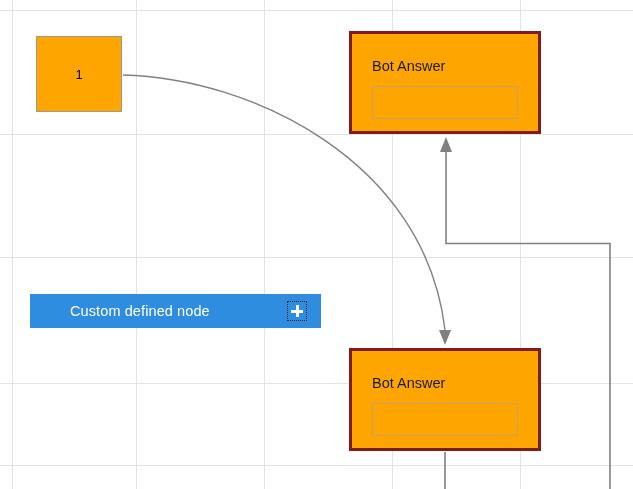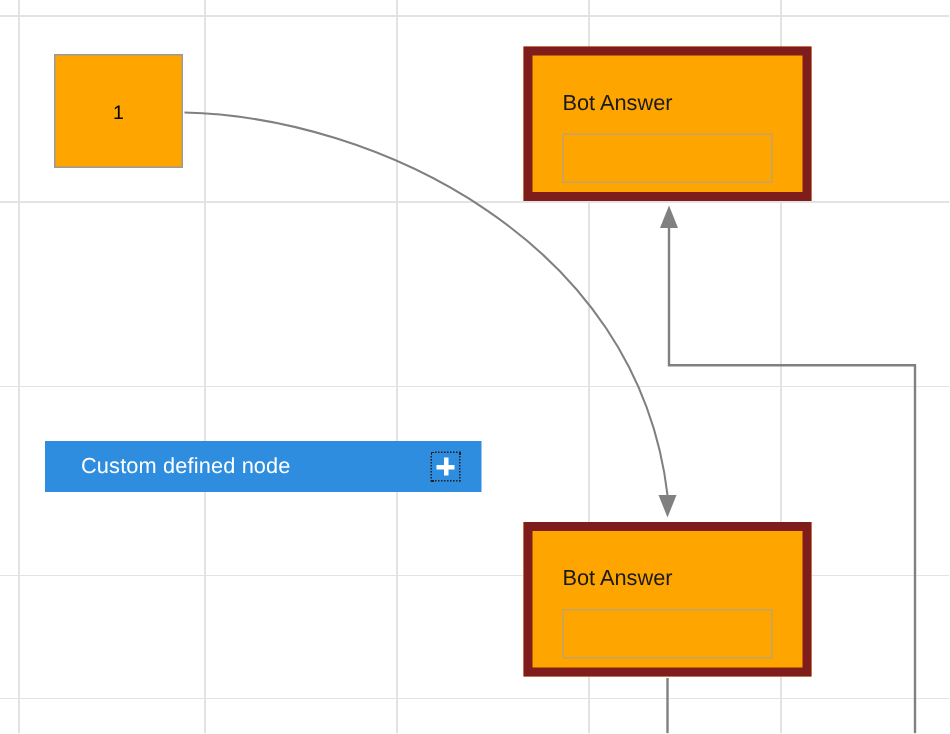--- a/index.html
+++ b/index.html
@@ -44,21 +44,21 @@
   .node-square-label {
     color: #000000;
     font-size: 13px;
     font-family: "Liberation Sans", sans-serif;
     line-height: 1;
   }
 
   
   .node-box {
     background: #ffa500;
-    border: 6px solid #7f1d1d;
+    border: 3px solid #7f1d1d;
     padding: 12px;
   }
   .node-title {
     position: absolute;
     left: 20px;
     top: 24px;
     color: #1a1a1a;
     font-size: 14.5px;
     font-family: "Liberation Sans", sans-serif;
     white-space: nowrap;
@@ -74,21 +74,21 @@
     background: transparent;
   }
 
   
   .node-bar {
     background: #2e8ddf;
     border: none;
     display: flex;
     align-items: center;
     justify-content: space-between;
-    padding: 0 14px 0 24px;
+    padding: 0 14px 0 40px;
     box-sizing: border-box;
   }
   .node-bar-label {
     color: #ffffff;
     font-size: 14.5px;
     font-family: "Liberation Sans", sans-serif;
     white-space: nowrap;
     letter-spacing: 0.1px;
   }
   .plus-icon {

